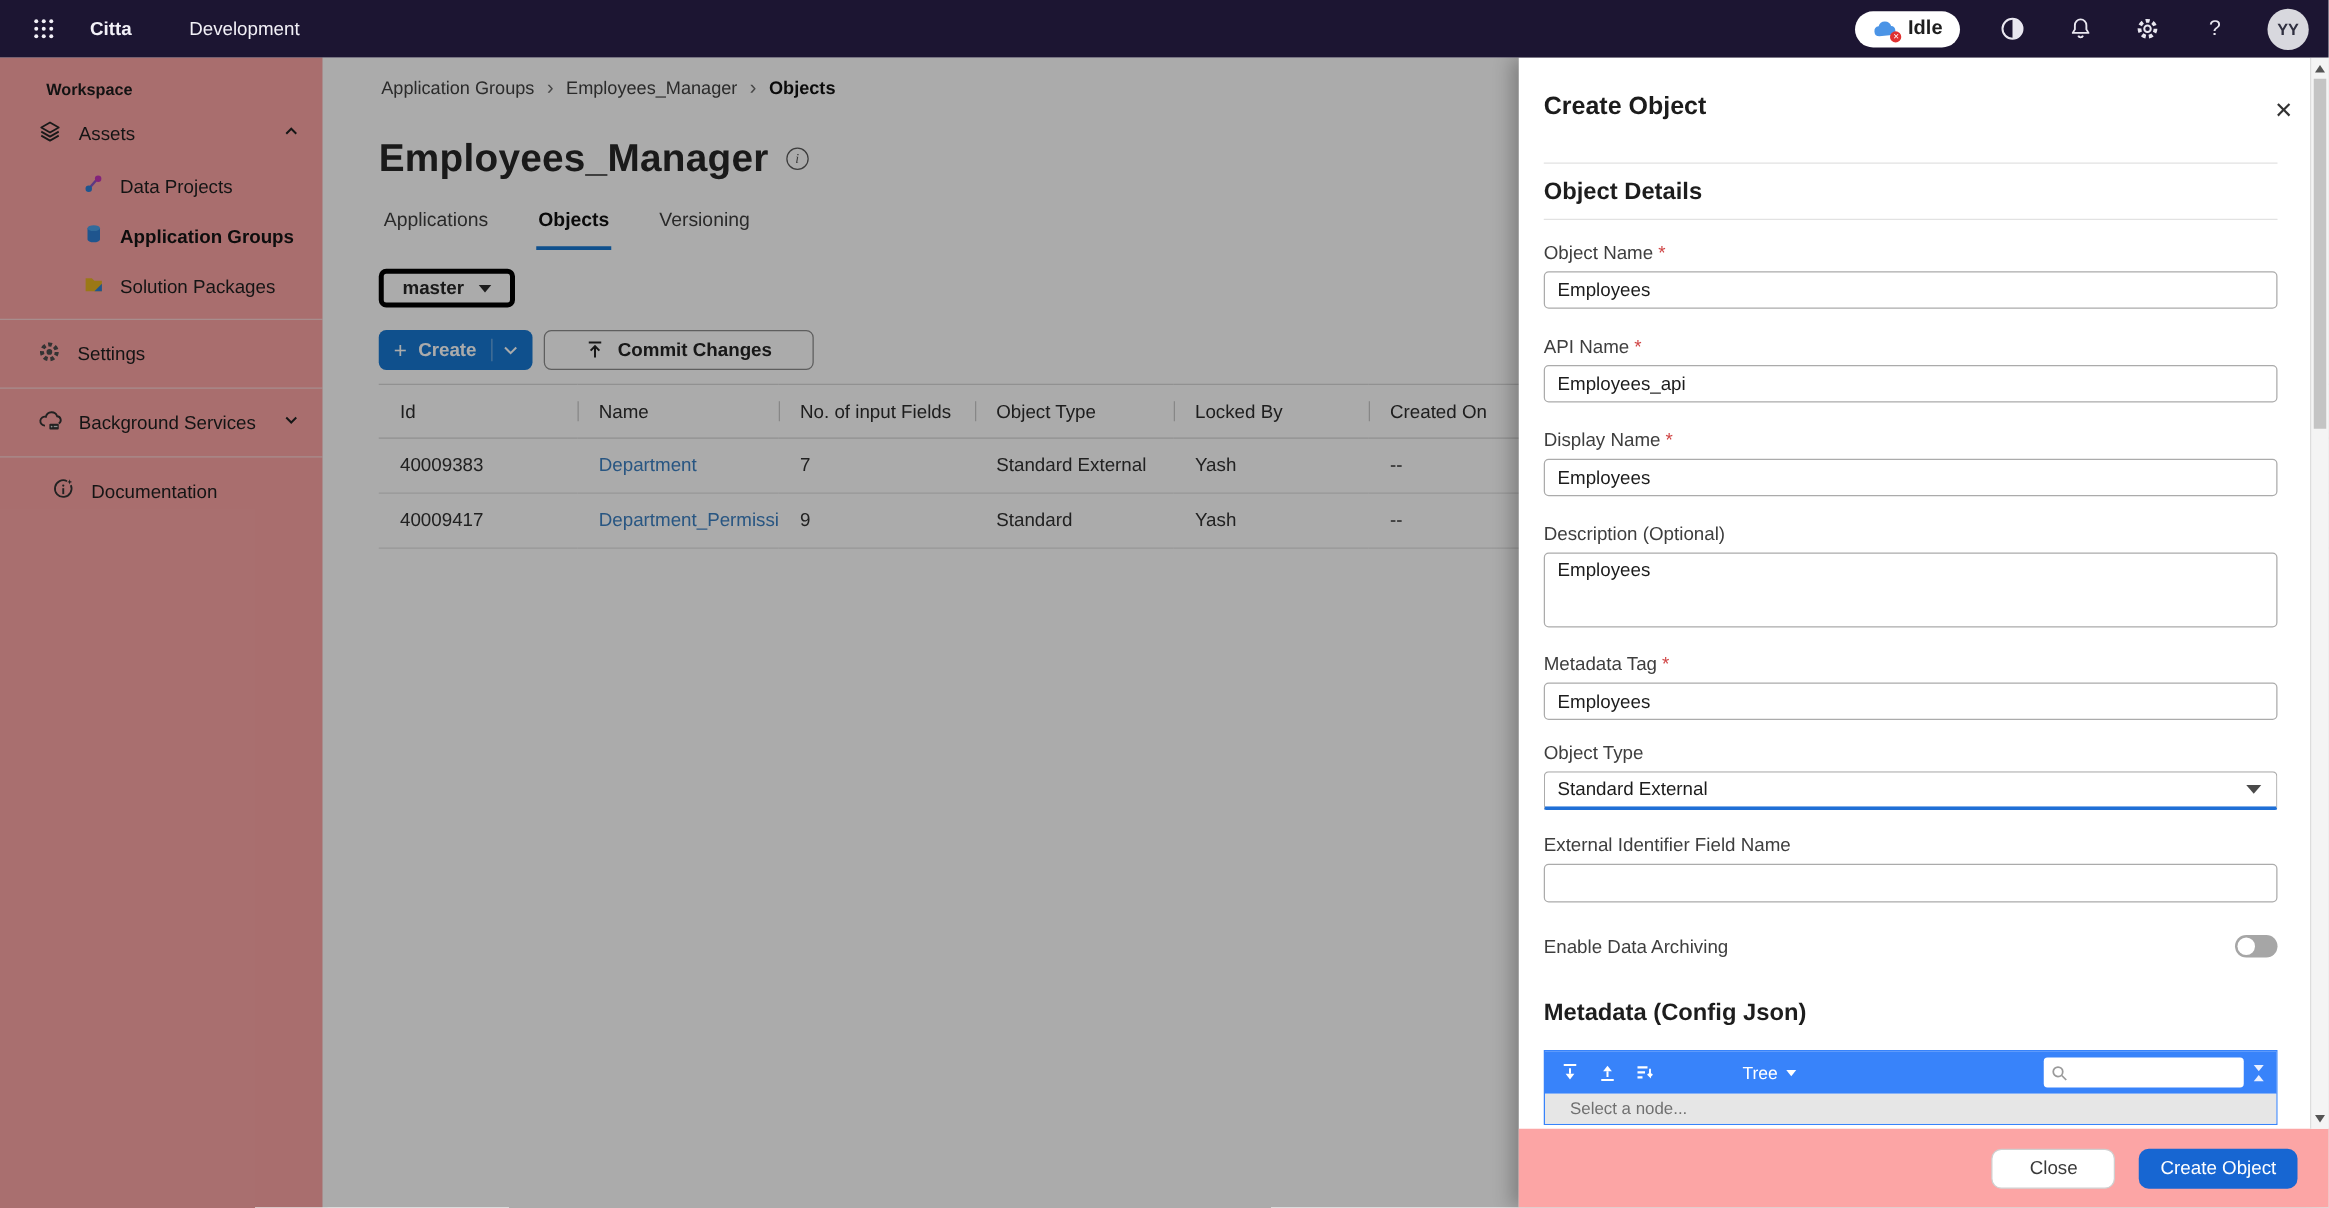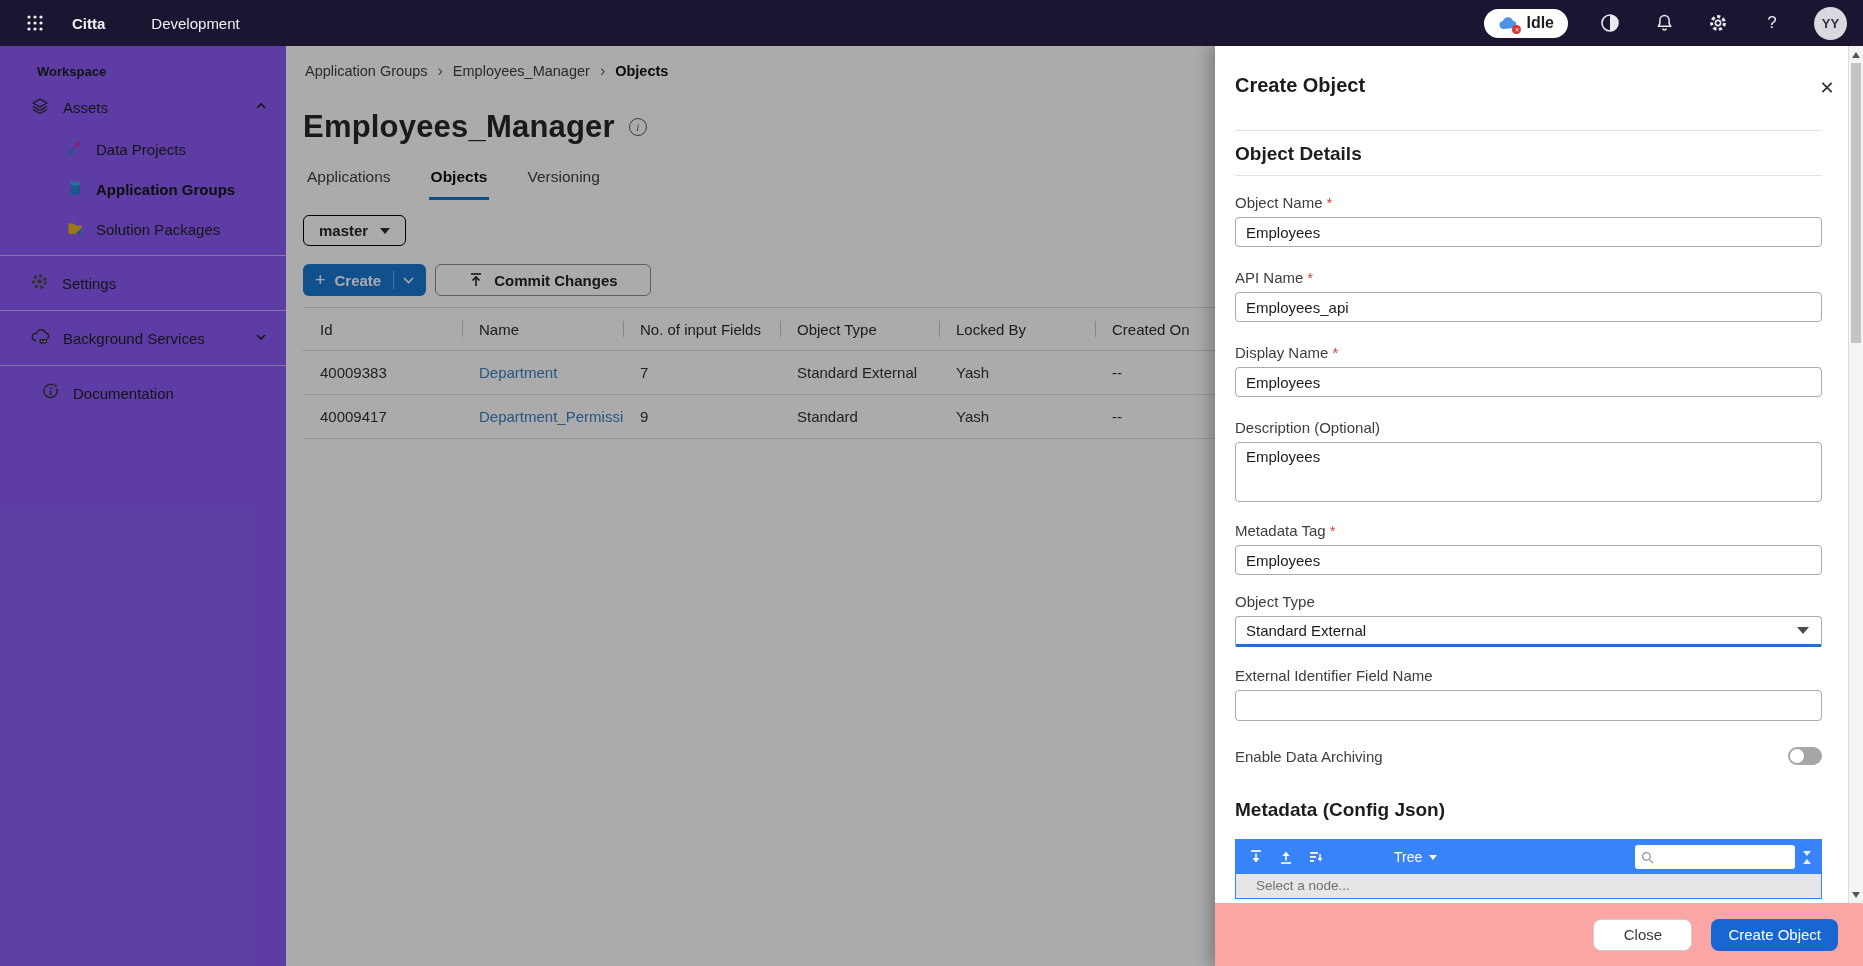--- a/index.html
+++ b/index.html
@@ -13,21 +13,21 @@
   .tb-nav { color:#f2f0f7; font-size:15px; margin-left:46px; cursor:pointer; }
   .tb-spacer { flex:1; }
   .status-pill { height:29px; background:#ffffff; border-radius:15px; display:flex; align-items:center; gap:8px; padding:0 14px; cursor:pointer; }
   .status-pill .pill-label { font-size:16px; font-weight:bold; color:#1e1e1e; }
   .cloud-wrap { position:relative; width:20px; height:16px; }
   .cloud-badge { position:absolute; right:-3px; bottom:-3px; width:9px; height:9px; background:#e03131; border-radius:50%; display:flex; align-items:center; justify-content:center; color:#fff; font-size:6px; line-height:1; }
   .tb-iconbtn { margin-left:30px; width:24px; height:24px; display:flex; align-items:center; justify-content:center; cursor:pointer; color:#e9e7f0; font-size:17px; }
   .avatar { margin-left:30px; width:33px; height:33px; border-radius:50%; background:#d8d8de; color:#303040; font-weight:bold; font-size:13px; display:flex; align-items:center; justify-content:center; cursor:pointer; }
 
   
-  .sidebar { position:absolute; top:46px; left:0; bottom:0; width:286px; background:#8b5cf6; z-index:10; }
+  .sidebar { position:absolute; top:46px; left:0; bottom:0; width:258px; background:#fca5a5; z-index:10; }
   .ws-label { font-size:13px; font-weight:bold; color:#1c1c1c; margin:18px 0 6px 37px; }
   .side-row { height:44px; display:flex; align-items:center; padding:0 18px 0 30px; font-size:15px; color:#1f1f1f; cursor:pointer; }
   .side-row .lbl { margin-left:13px; }
   .side-row .flexgap { flex:1; }
   .side-sub { height:40px; display:flex; align-items:center; padding-left:66px; font-size:15px; color:#1f1f1f; cursor:pointer; }
   .side-sub .lbl { margin-left:12px; }
   .side-sub.active .lbl { font-weight:bold; color:#141414; }
   .side-div { border-top:1px solid rgba(250,250,250,0.55); margin:6px 0; }
 
   
@@ -35,21 +35,21 @@
   .breadcrumb { display:flex; align-items:center; gap:10px; font-size:14.5px; height:18px; margin-left:2px; }
   .crumb { color:#414141; cursor:pointer; }
   .crumb-sep { color:#6b6b6b; font-size:16px; }
   .crumb.current { color:#111; font-weight:bold; cursor:default; }
   .page-title-row { margin-top:26px; height:42px; display:flex; align-items:center; gap:14px; }
   .page-title { font-size:31px; color:#272727; letter-spacing:0.2px; }
   .info-icon { width:18px; height:18px; border:1.5px solid #5a5a5a; border-radius:50%; color:#5a5a5a; font-size:11px; display:flex; align-items:center; justify-content:center; font-family:"Liberation Serif", serif; font-style:italic; }
   .tabs { margin-top:16px; display:flex; gap:36px; height:36px; margin-left:2px; }
   .tab { font-size:15.5px; color:#3f3f3f; padding:4px 2px 9px; cursor:pointer; }
   .tab.active { color:#0f0f0f; font-weight:bold; border-bottom:3px solid #1778d2; }
-  .branch-btn { margin-top:15px; height:31px; display:inline-flex; align-items:center; gap:12px; border:1px solid #000000; border-radius:6px; background:#fff; padding:0 15px; font-size:15px; font-weight:bold; color:#272727; cursor:pointer; }
+  .branch-btn { margin-top:15px; height:31px; display:inline-flex; align-items:center; gap:12px; border:4px solid #000000; border-radius:6px; background:#fff; padding:0 15px; font-size:15px; font-weight:bold; color:#272727; cursor:pointer; }
   .caret-down { width:0; height:0; border-left:5px solid transparent; border-right:5px solid transparent; border-top:6px solid #2c2c2c; }
   .action-row { margin-top:18px; display:flex; gap:9px; }
   .btn-create { height:32px; background:#1778d2; border:none; border-radius:6px; color:#fff; font-weight:bold; font-size:15px; display:flex; align-items:center; padding:0 12px; cursor:pointer; font-family:inherit; }
   .btn-create .plus { font-size:18px; font-weight:normal; margin-right:9px; }
   .btn-create .split { width:1px; height:18px; background:rgba(255,255,255,0.4); margin:0 9px 0 12px; }
   .btn-commit { height:32px; background:#fff; border:1px solid #8c8c8c; border-radius:6px; color:#242424; font-weight:bold; font-size:15px; display:flex; align-items:center; gap:10px; padding:0 32px; cursor:pointer; font-family:inherit; }
 
   
   .obj-table { margin-top:11px; width:1560px; border-collapse:collapse; table-layout:fixed; }
   .obj-table th { height:43px; text-align:left; font-weight:normal; font-size:15px; color:#2d2d2d; padding-left:17px; position:relative; border-top:1px solid #d8d8d8; border-bottom:1px solid #d8d8d8; }

